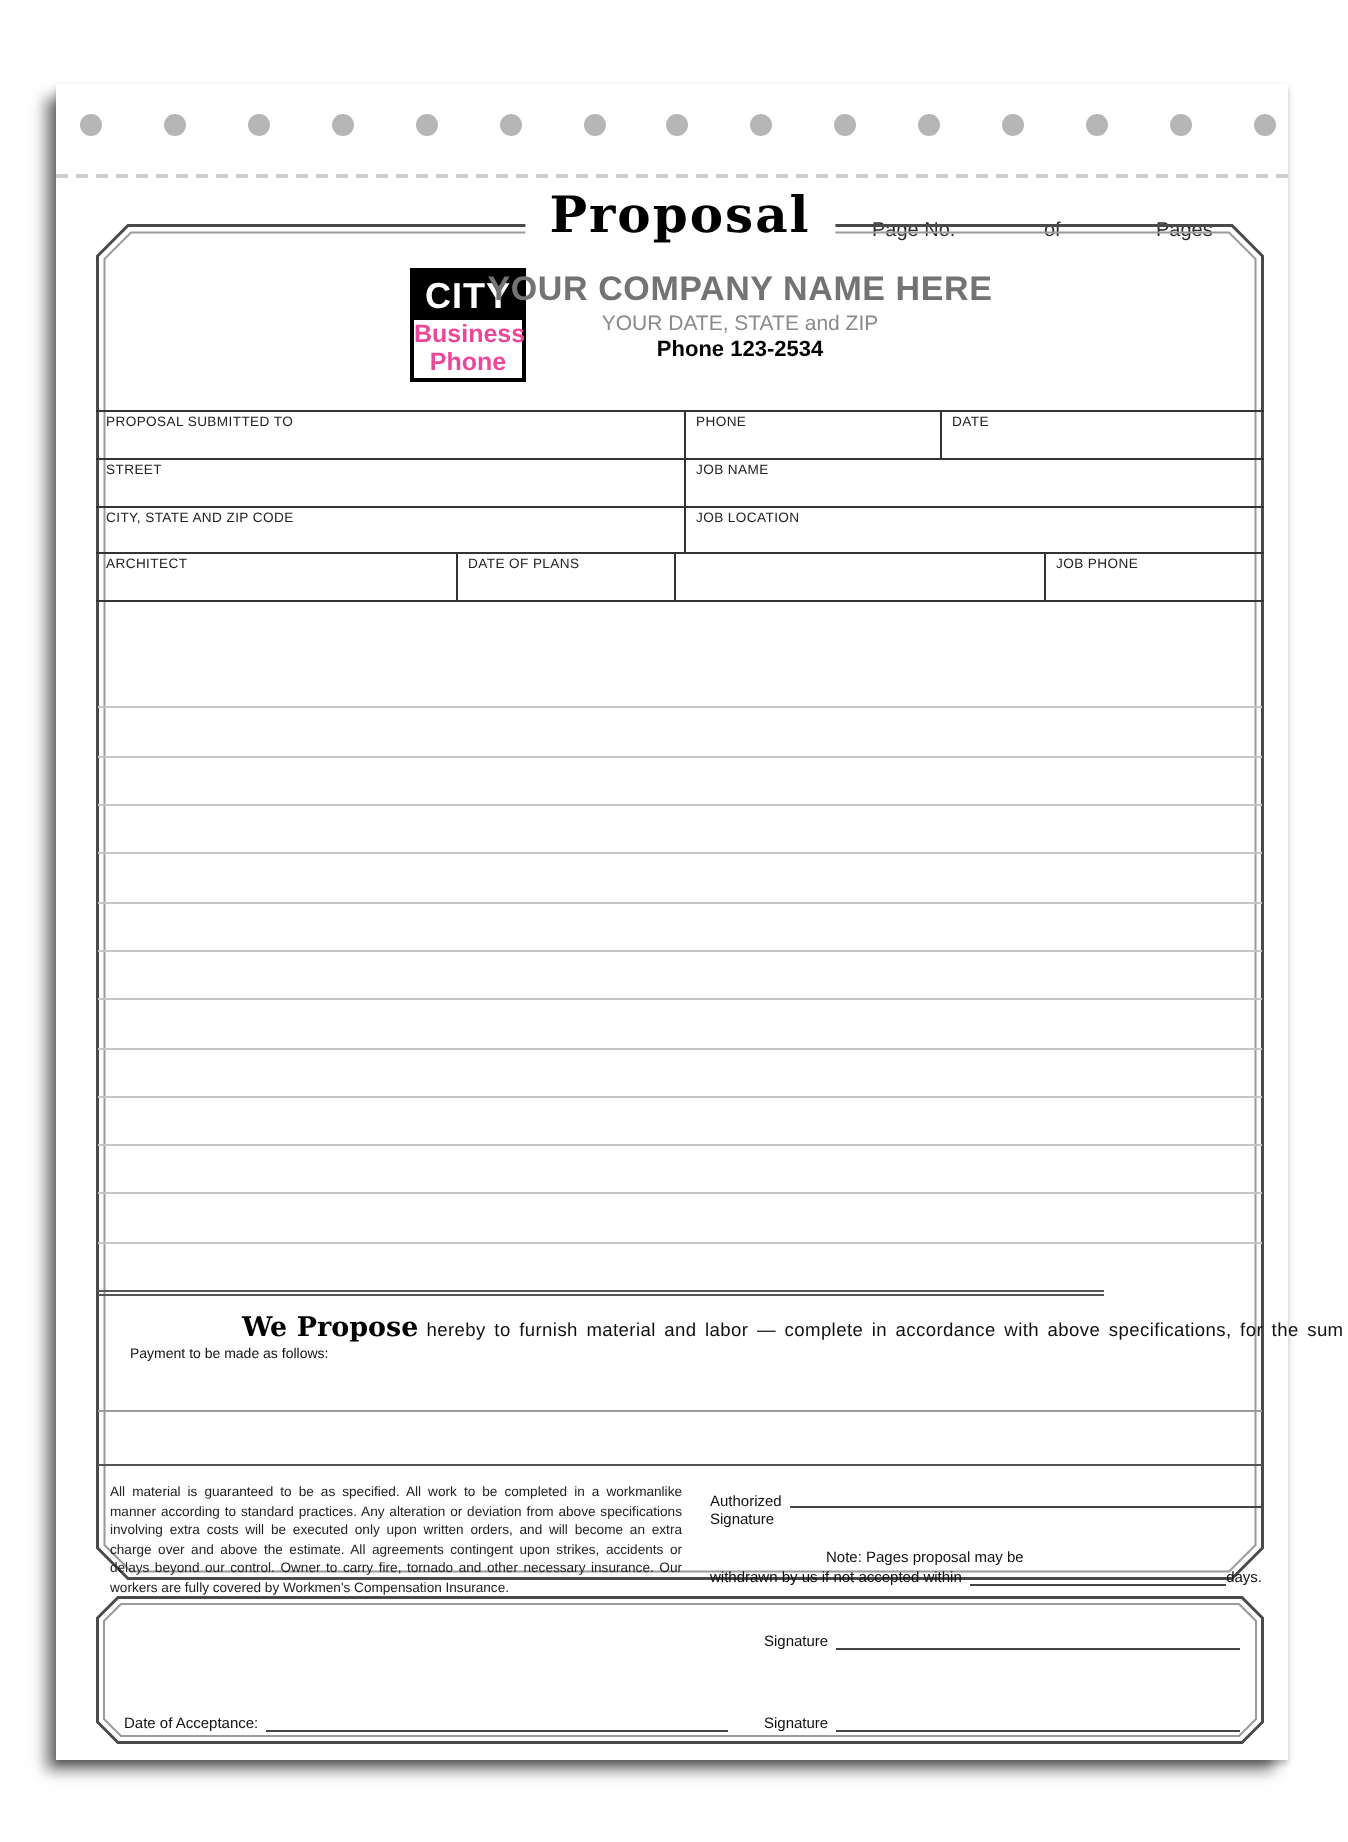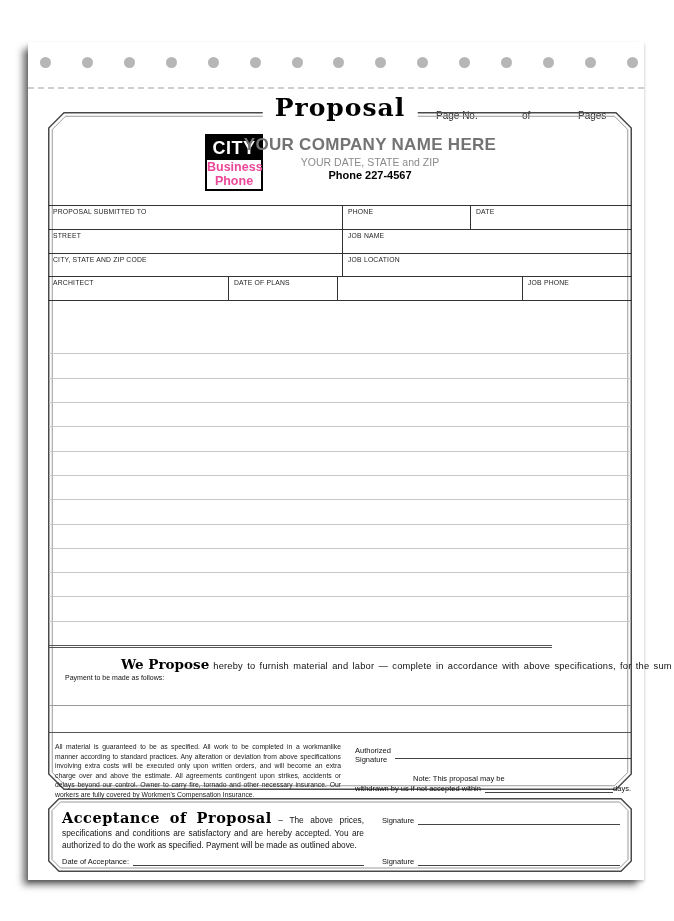--- a/index.html
+++ b/index.html
@@ -87,21 +87,21 @@
   .payment-label { font-size:7px; color:#111; margin-top:2px; }
   .pay-line-1 { position:absolute; left:21px; top:663px; width:582px; border-bottom:1px solid #9a9a9a; z-index:2; }
   .pay-line-2 { position:absolute; left:21px; top:690px; width:582px; border-bottom:1px solid #555; z-index:2; }
 
   
   .bottom-area { position:absolute; left:21px; top:695px; width:582px; height:52px;
                  display:flex; z-index:3; padding-top:5px; }
   .terms { width:292px; padding-left:6px; font-size:6.8px; line-height:1.4;
            text-align:justify; color:#222; }
   .auth { flex:1; padding-left:14px; position:relative; font-size:7.5px; color:#111; }
-  .auth-row { display:flex; align-items:center; margin-top:4px; }
+  .auth-row { display:flex; align-items:flex-start; margin-top:4px; }
   .auth-label { line-height:1.25; white-space:nowrap; }
   .sig-fill { flex:1; border-bottom:1px solid #444; height:8px; margin-left:4px; }
   .note-1 { text-align:left; margin-top:9px; margin-left:58px; }
   .note-row { display:flex; align-items:flex-end; margin-top:1px; }
   .note-row .txt { white-space:nowrap; }
 
   
   .accept-content { position:absolute; left:34px; top:766px; width:558px; height:58px;
                     display:flex; z-index:3; }
   .accept-left { width:302px; position:relative; }
@@ -154,21 +154,21 @@
     <div class="form-title">Proposal</div>
 
     <div class="badge">
       <span class="badge-free">CITY</span>
       <span class="badge-l1">Business</span>
       <span class="badge-l2">Phone</span>
     </div>
     <div class="company">
       <div class="company-name">YOUR COMPANY NAME HERE</div>
       <div class="company-city">YOUR DATE, STATE and ZIP</div>
-      <div class="company-phone">Phone 227-4567</div>
+      <div class="company-phone">Phone 123-2534</div>
     </div>
 
     <div class="info-table">
       <div class="it-row">
         <div class="it-cell w-a">
           <span class="it-label">PROPOSAL SUBMITTED TO</span>
           </div>
         <div class="it-cell w-b">
           <span class="it-label">PHONE</span>
           </div>
@@ -234,39 +234,35 @@
     <div class="pay-line-1"></div>
     <div class="pay-line-2"></div>
 
     <div class="bottom-area">
       <div class="terms">All material is guaranteed to be as specified. All work to be completed in a workmanlike manner according to standard practices. Any alteration or deviation from above specifications involving extra costs will be executed only upon written orders, and will become an extra charge over and above the estimate. All agreements contingent upon strikes, accidents or delays beyond our control. Owner to carry fire, tornado and other necessary insurance. Our workers are fully covered by Workmen's Compensation Insurance.</div>
       <div class="auth">
         <div class="auth-row">
           <span class="auth-label"><span>Authorized</span><br><span>Signature</span></span>
           <span class="sig-fill"></span>
         </div>
-        <div class="note-1">Note: This proposal may be</div>
+        <div class="note-1">Note: Pages proposal may be</div>
         <div class="note-row">
           <span class="txt">withdrawn by us if not accepted within</span>
           <span class="sig-fill"></span>
           <span class="txt">days.</span>
         </div>
       </div>
     </div>
 
     <svg class="boxsvg accept-box" viewBox="0 0 584 74">
       <path d="M 11 0.75 H 573 L 583.25 11 V 63 L 573 73.25 H 11 L 0.75 63 V 11 Z" fill="none" stroke="#4a4a4a" stroke-width="1.5"></path>
       <path d="M 12.5 4 H 571.5 L 580 12.5 V 61.5 L 571.5 70 H 12.5 L 4 61.5 V 12.5 Z" fill="none" stroke="#9a9a9a" stroke-width="1"></path>
     </svg>
     <div class="accept-content">
       <div class="accept-left">
-        <div class="accept-body">
-          <span class="bl accept-title">Acceptance of Proposal</span>
-          <span>– The above prices, specifications and conditions are satisfactory and are hereby accepted. You are authorized to do the work as specified. Payment will be made as outlined above.</span>
-        </div>
         <div class="accept-date-row">
           <span class="txt">Date of Acceptance:</span>
           <span class="sig-fill"></span>
         </div>
       </div>
       <div class="accept-right">
         <div class="sig-row">
           <span class="txt">Signature</span>
           <span class="sig-fill"></span>
         </div>

